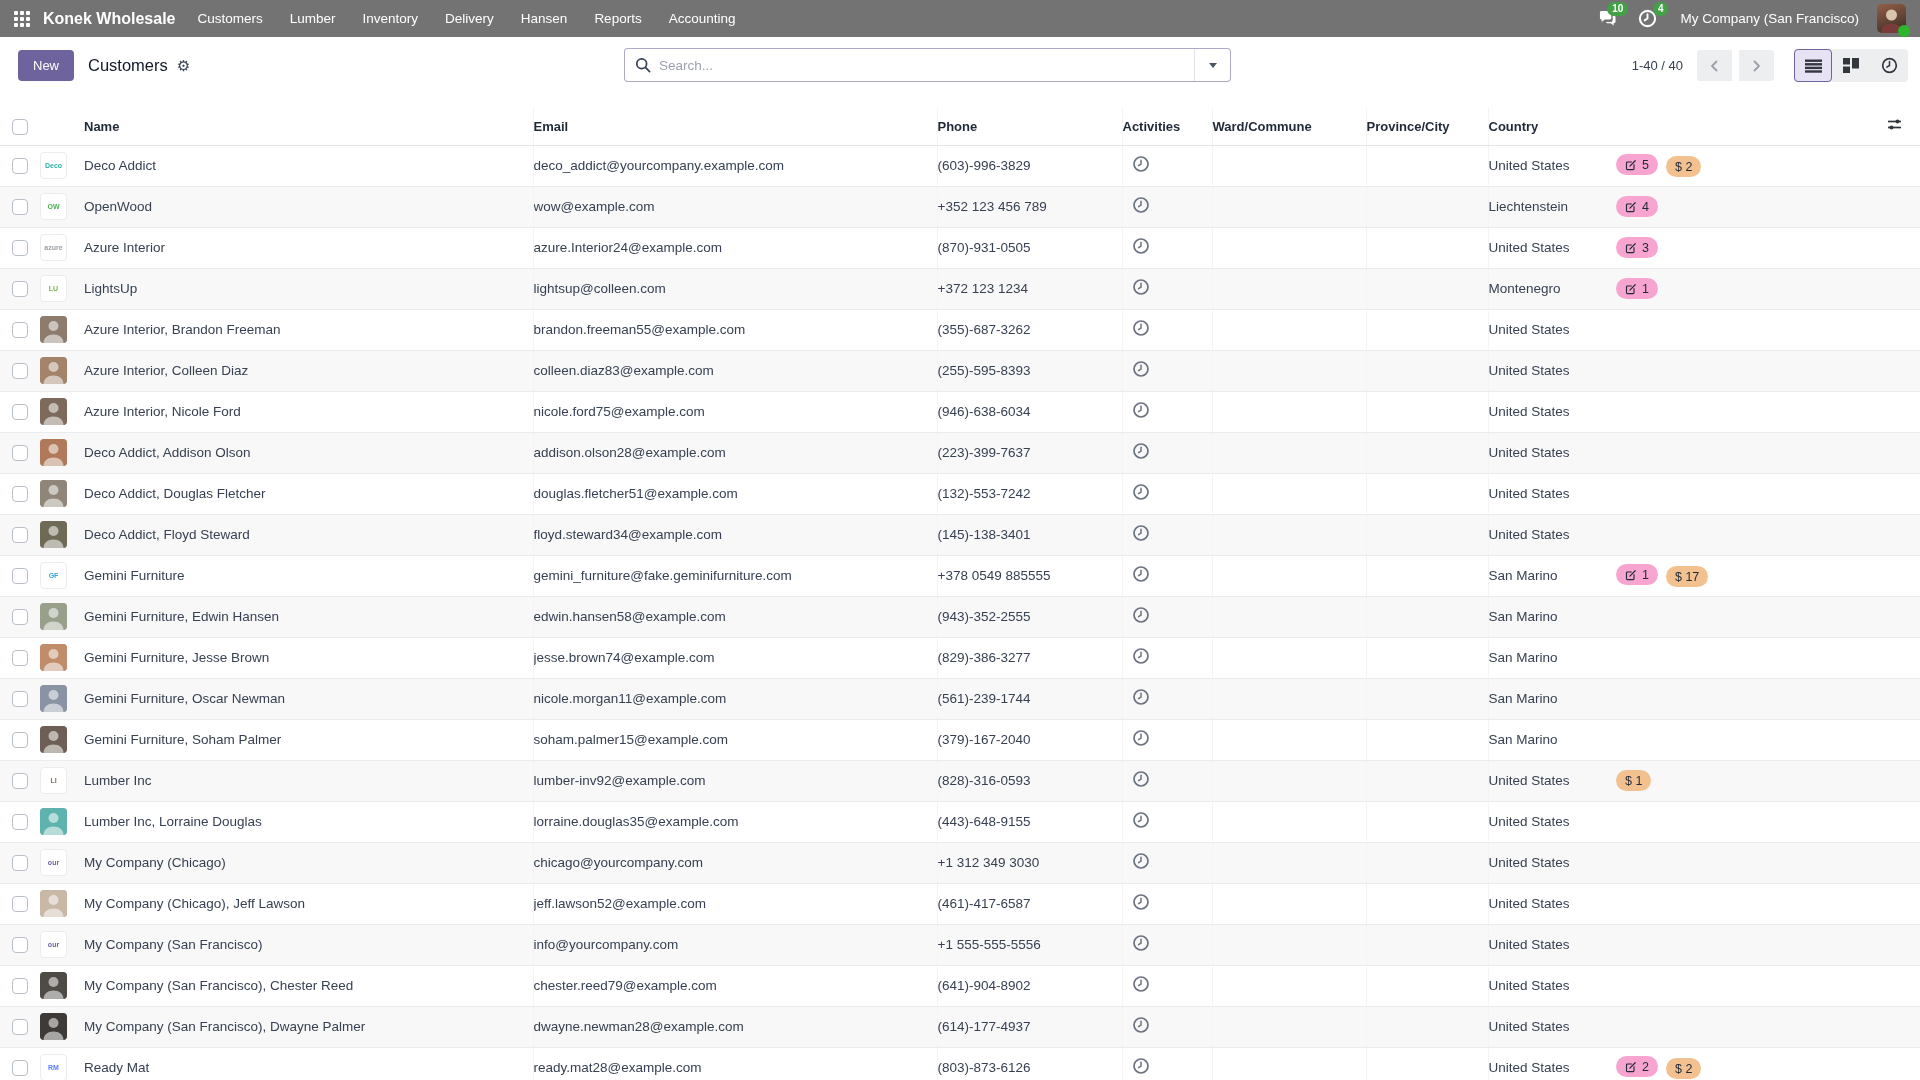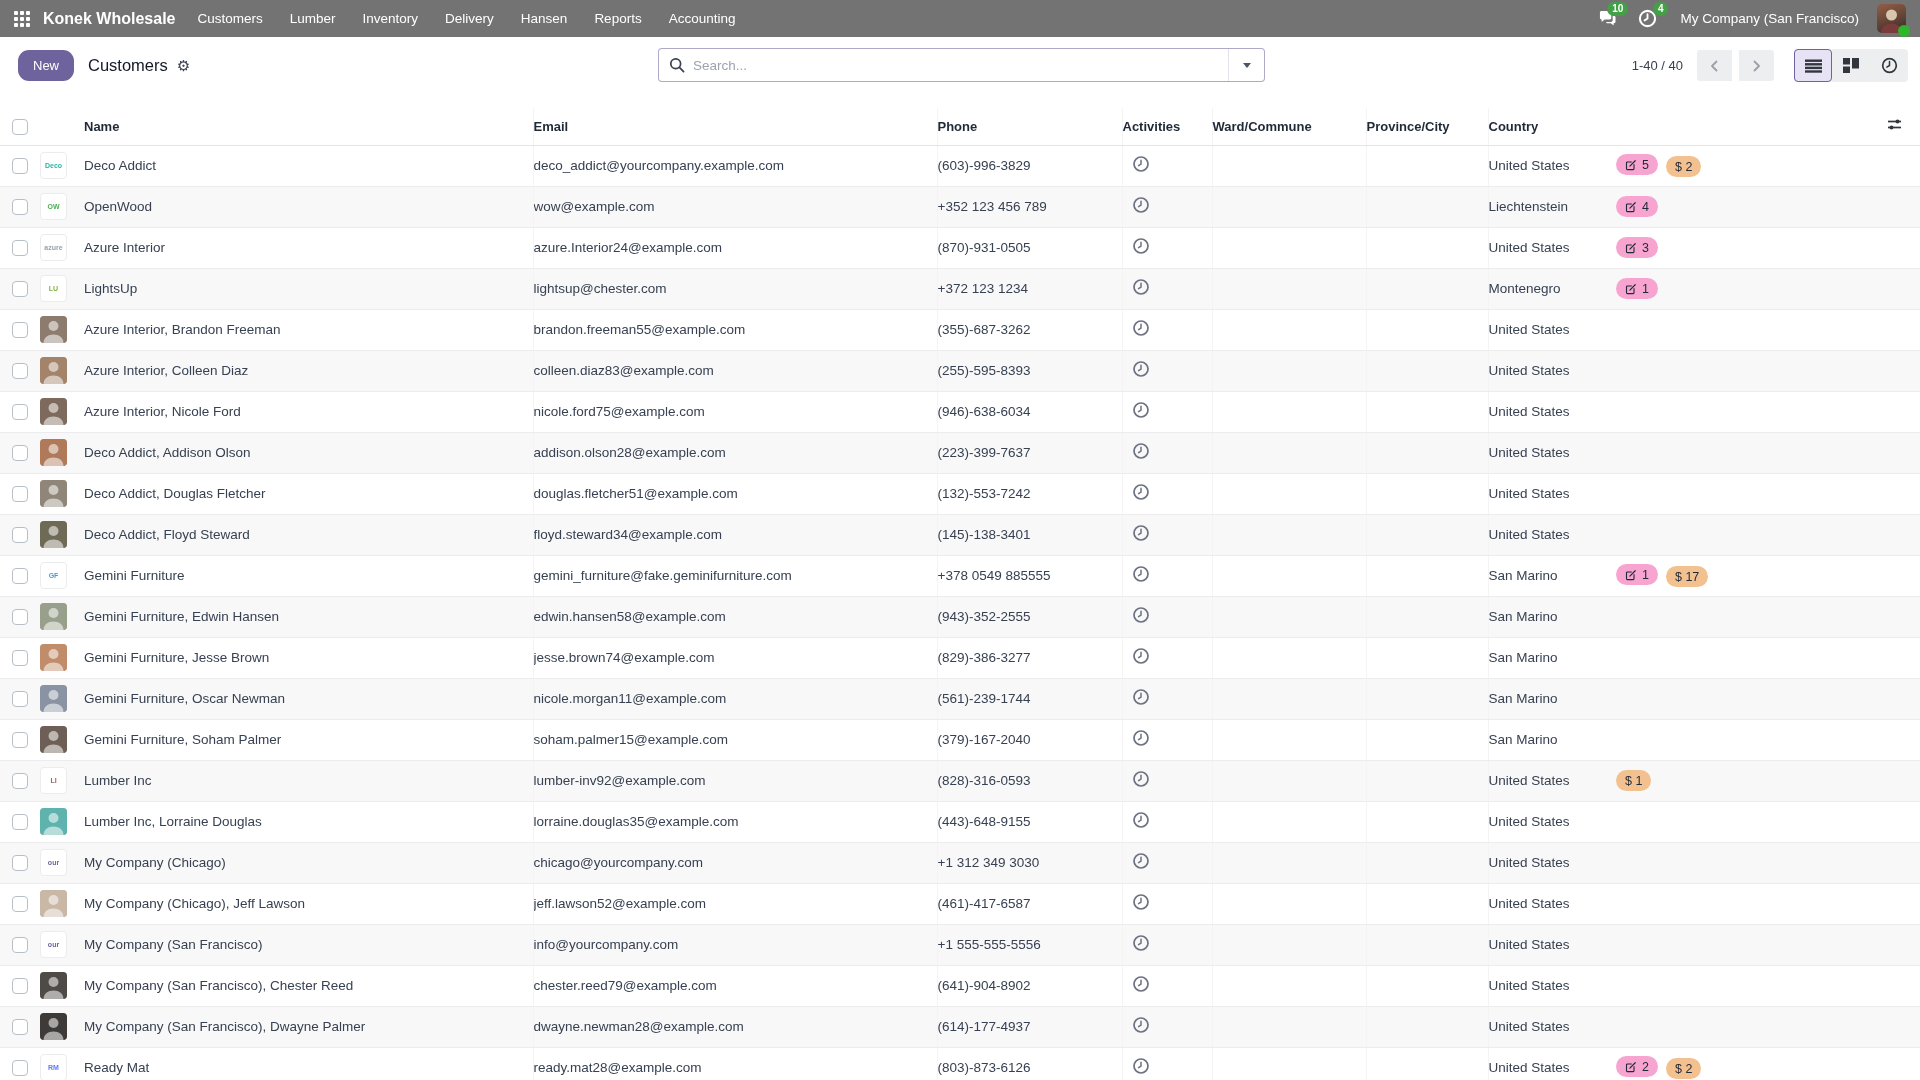--- a/index.html
+++ b/index.html
@@ -22,25 +22,25 @@
     font-size:10px; font-weight:700; border-radius:9px; padding:1.5px 5px; line-height:1.1; }
   .nav-company { font-size:13.5px; margin-left:4px; white-space:nowrap; cursor:pointer; }
   .nav-avatar { position:relative; width:29px; height:29px; border-radius:5px; cursor:pointer;
     background:linear-gradient(160deg,#8a5a44 10%,#5c4033 60%,#2f2a28); }
   .nav-avatar .dot { position:absolute; right:-4px; bottom:-4px; width:12px; height:12px;
     border-radius:50%; background:#2eb52c; }
 
   
   .control { height:57px; display:flex; align-items:center; padding:0 18px; position:relative;
     background:#fff; }
-  .btn-new { background:#6e639c; color:#fff; border:none; border-radius:11px; font-size:13px;
+  .btn-new { background:#6e639c; color:#fff; border:none; border-radius:4px; font-size:13px;
     padding:8px 15px; cursor:pointer; font-family:inherit; }
   .view-title { font-size:16.5px; color:#111827; margin-left:14px; font-weight:400; }
   .gear { font-size:15px; color:#374151; margin-left:9px; cursor:pointer; }
-  .search-box { position:absolute; left:658px; top:11px; width:607px; height:34px;
+  .search-box { position:absolute; left:624px; top:11px; width:607px; height:34px;
     border:1px solid rgba(110,99,156,.55); border-radius:4px; display:flex; align-items:center;
     background:#fff; }
   .search-box .mag { margin:0 8px 0 10px; display:flex; }
   .search-input { flex:1; border:none; outline:none; font-size:13.5px; color:#374151;
     font-family:inherit; background:transparent; }
   .search-input::placeholder { color:#9ca3af; }
   .search-toggle { width:36px; align-self:stretch; border-left:1px solid #e4e0ef;
     display:flex; align-items:center; justify-content:center; cursor:pointer; }
   .caret-down { width:0; height:0; border-left:4.5px solid transparent;
     border-right:4.5px solid transparent; border-top:5.5px solid #4b5563; }
@@ -310,21 +310,21 @@
               <span>3</span>
             </span></td>
           <td></td>
         </tr>
         <tr>
           <td class="c-check"><span class="cb"></span></td>
           <td>
             <div class="avatar logo" style="color:#7cb342">LU</div>
           </td>
           <td>LightsUp</td>
-          <td class="sep">lightsup@chester.com</td>
+          <td class="sep">lightsup@colleen.com</td>
           <td class="sep">+372 123 1234</td>
           <td class="sep clock-cell"><span style="display:inline-flex">
               <svg width="18" height="18" viewBox="0 0 18 18">
                 <circle cx="9" cy="9" r="7" fill="none" stroke="#6b7280" stroke-width="1.7"></circle>
                 <path d="M9 5.2V9l-2.4 1.6" fill="none" stroke="#6b7280" stroke-width="1.5" stroke-linecap="round"></path>
               </svg>
             </span></td>
           <td class="sep"></td>
           <td class="sep"></td>
           <td class="sep">Montenegro</td>

